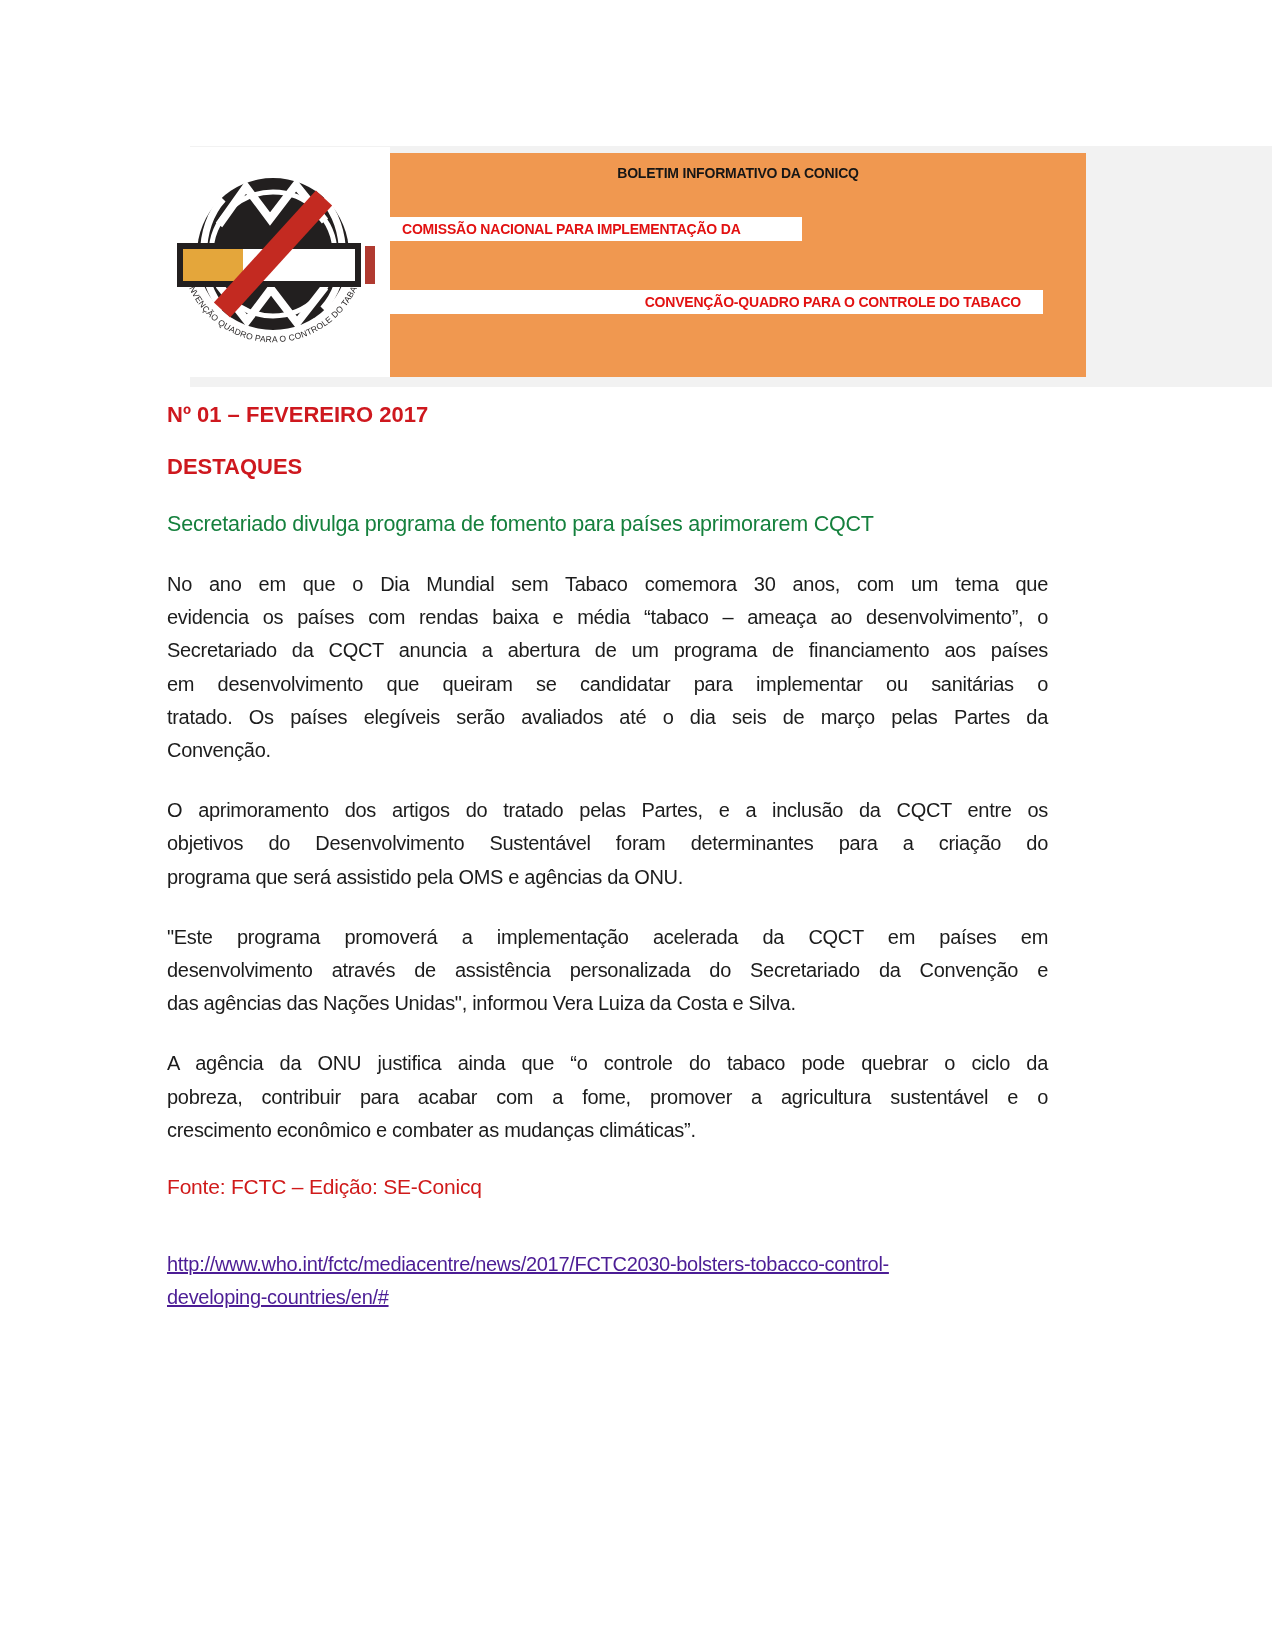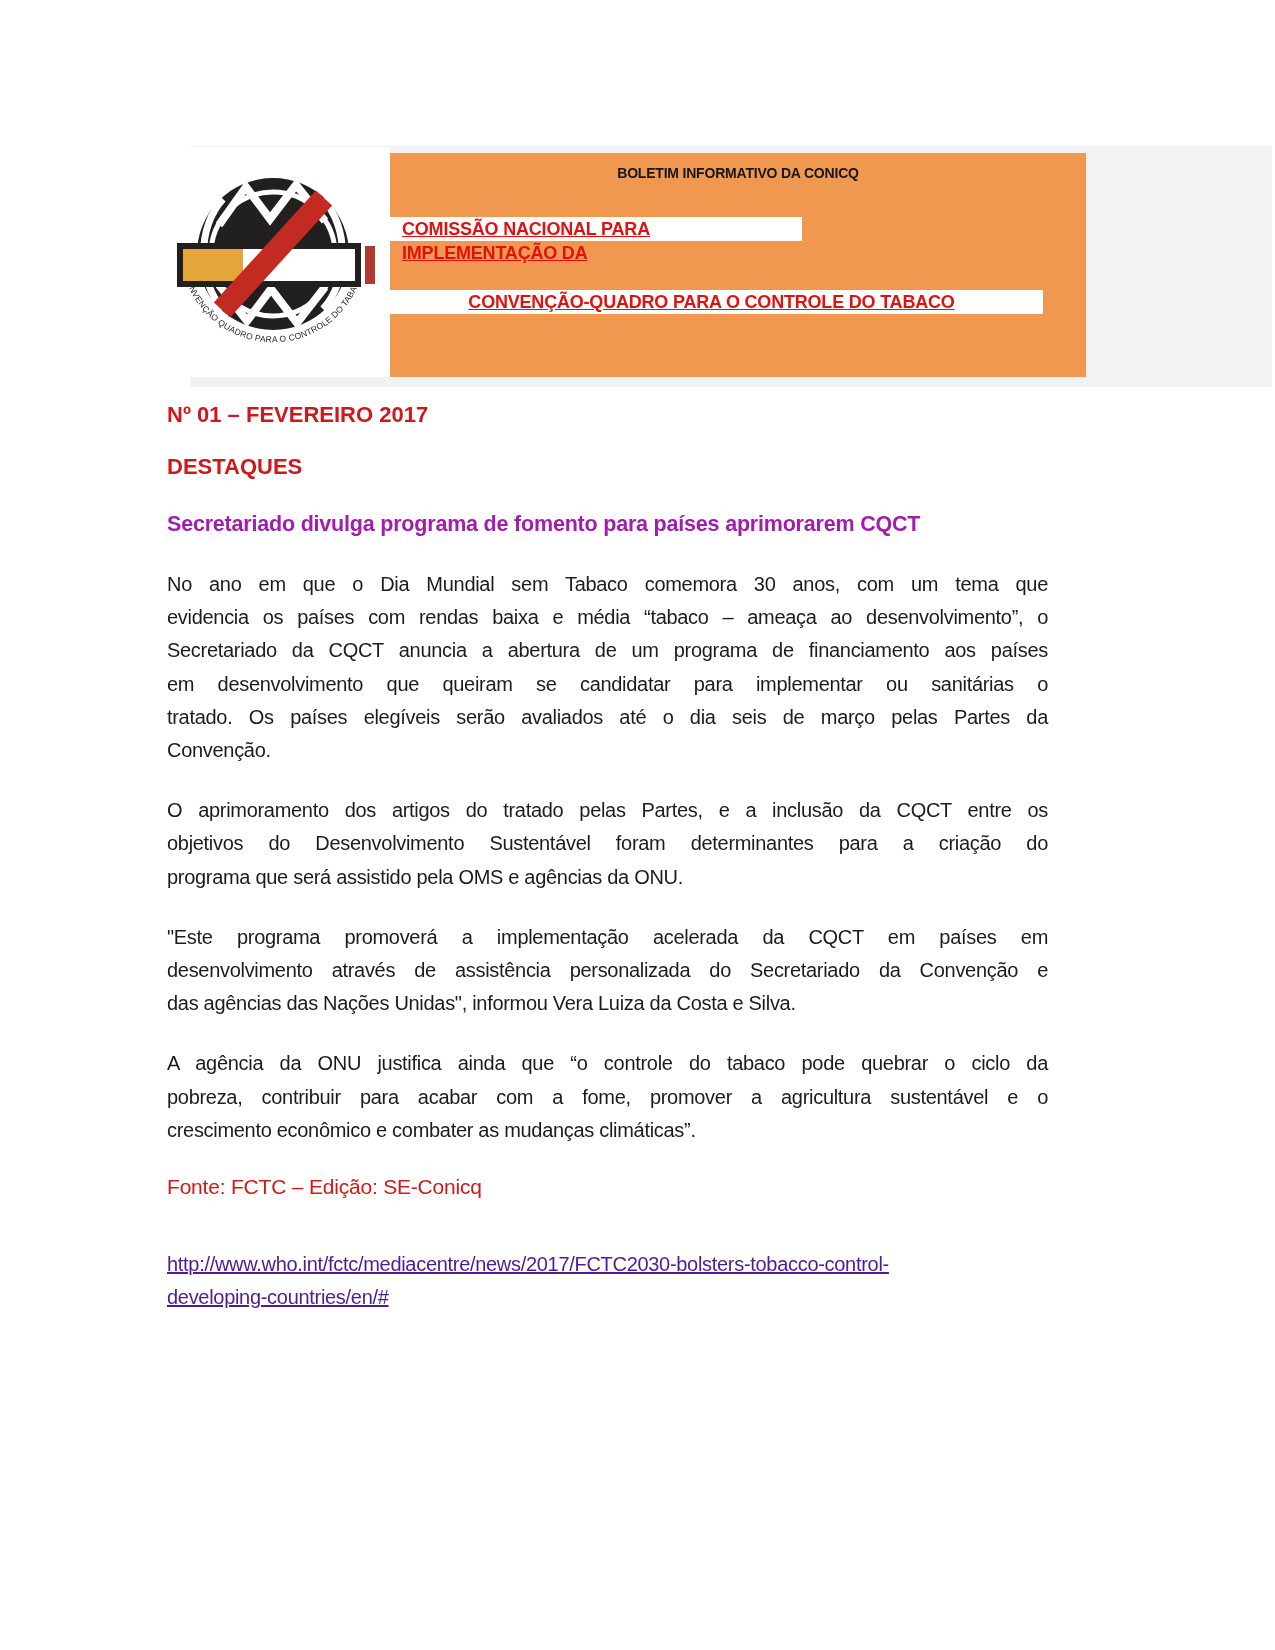--- a/index.html
+++ b/index.html
@@ -12,29 +12,29 @@
   .hdr-backdrop { position:absolute; left:190px; top:146px; width:1082px; height:241px; background:#F2F2F2; }
   .logo-box { position:absolute; left:167px; top:147px; width:223px; height:230px; background:#ffffff; }
   .logo-box svg { display:block; width:223px; height:230px; }
 
   .banner { position:absolute; left:390px; top:153px; width:696px; height:224px; background:#F09850; }
   .banner-title {
     margin-top:12px; text-align:center; font-size:14px; font-weight:bold;
     color:#161616; letter-spacing:-0.2px;
   }
   .strip { position:absolute; left:0; height:24px; background:#ffffff;
-    font-size:18px; font-weight:bold; color:#E21111; line-height:24px; letter-spacing:-0.2px;text-decoration:underline; }
+    font-size:14px; font-weight:bold; color:#E21111; line-height:24px; letter-spacing:-0.2px; }
   .strip1 { top:64px;  width:412px; padding-left:12px; box-sizing:border-box; }
-  .strip2 { top:137px; width:653px; text-align:center; padding-right:10px; box-sizing:border-box; }
+  .strip2 { top:137px; width:653px; text-align:right; padding-right:22px; box-sizing:border-box; }
 
   
   .content { position:absolute; left:167px; top:402px; width:881px; }
   .issue    { font-size:22px; font-weight:bold; color:#CE181E; line-height:26px; margin-bottom:26px; }
   .section  { font-size:22px; font-weight:bold; color:#CE181E; line-height:26px; margin-bottom:31px; }
-  .headline { font-size:21.5px; font-weight:bold; color:#a21caf; line-height:26px; margin-bottom:31px; letter-spacing:-0.2px; }
+  .headline { font-size:21.5px; font-weight:normal; color:#15803d; line-height:26px; margin-bottom:31px; letter-spacing:-0.2px; }
 
   .para { margin-bottom:27px; }
   .line {
     font-size:20px; color:#1C1C1C; line-height:33.2px; letter-spacing:-0.3px;
     text-align:justify; text-align-last:justify; -moz-text-align-last:justify;
     white-space:normal;
   }
   .line.last { text-align-last:left; -moz-text-align-last:left; }
 
   .source { font-size:21px; color:#D01A1A; line-height:26px; margin-bottom:10px; letter-spacing:-0.2px; }

